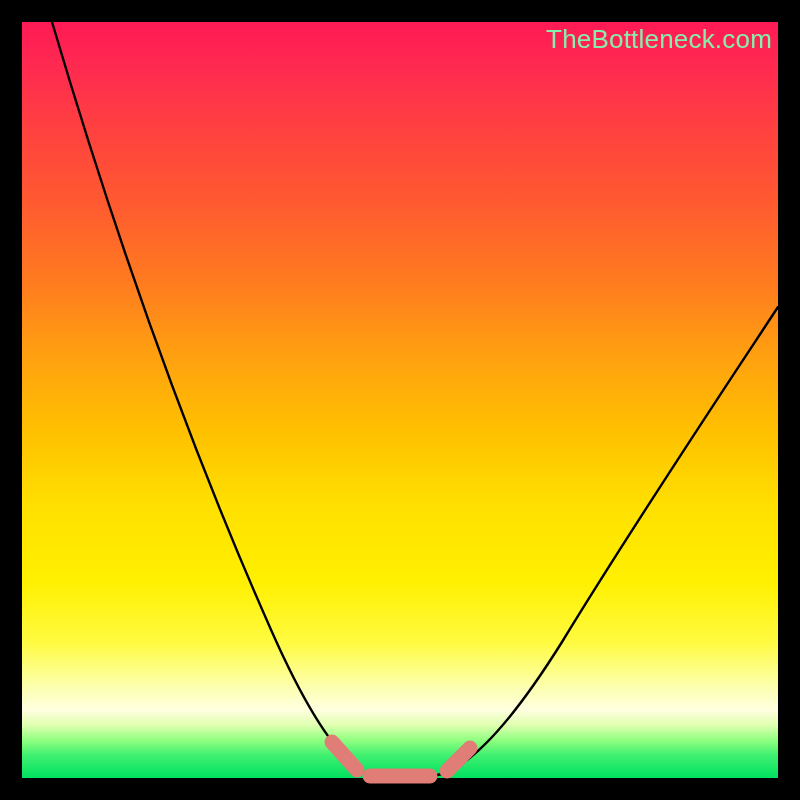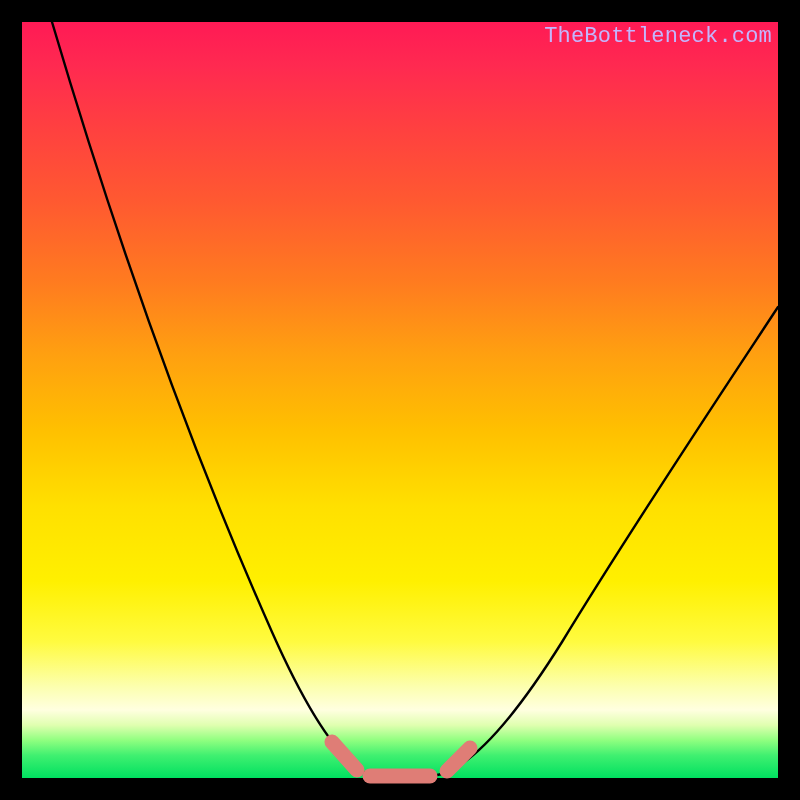--- a/index.html
+++ b/index.html
@@ -41,24 +41,24 @@
       #e0ffb0 93%,
       #90ff80 95%,
       #40f070 97%,
       #00e060 100%
     );
   }
   .watermark {
     position: absolute;
     top: 24px;
     right: 28px;
-    font-family: Liberation Mono, monospace;
-    font-size: 22px;
+    font-family: Liberation Sans, sans-serif;
+    font-size: 26px;
     font-weight: 500;
-    color: #c4b5fd;
+    color: #86efac;
     letter-spacing: 0.2px;
   }
   svg.curve {
     position: absolute;
     top: 22px;
     left: 22px;
     width: 756px;
     height: 756px;
     overflow: visible;
   }

